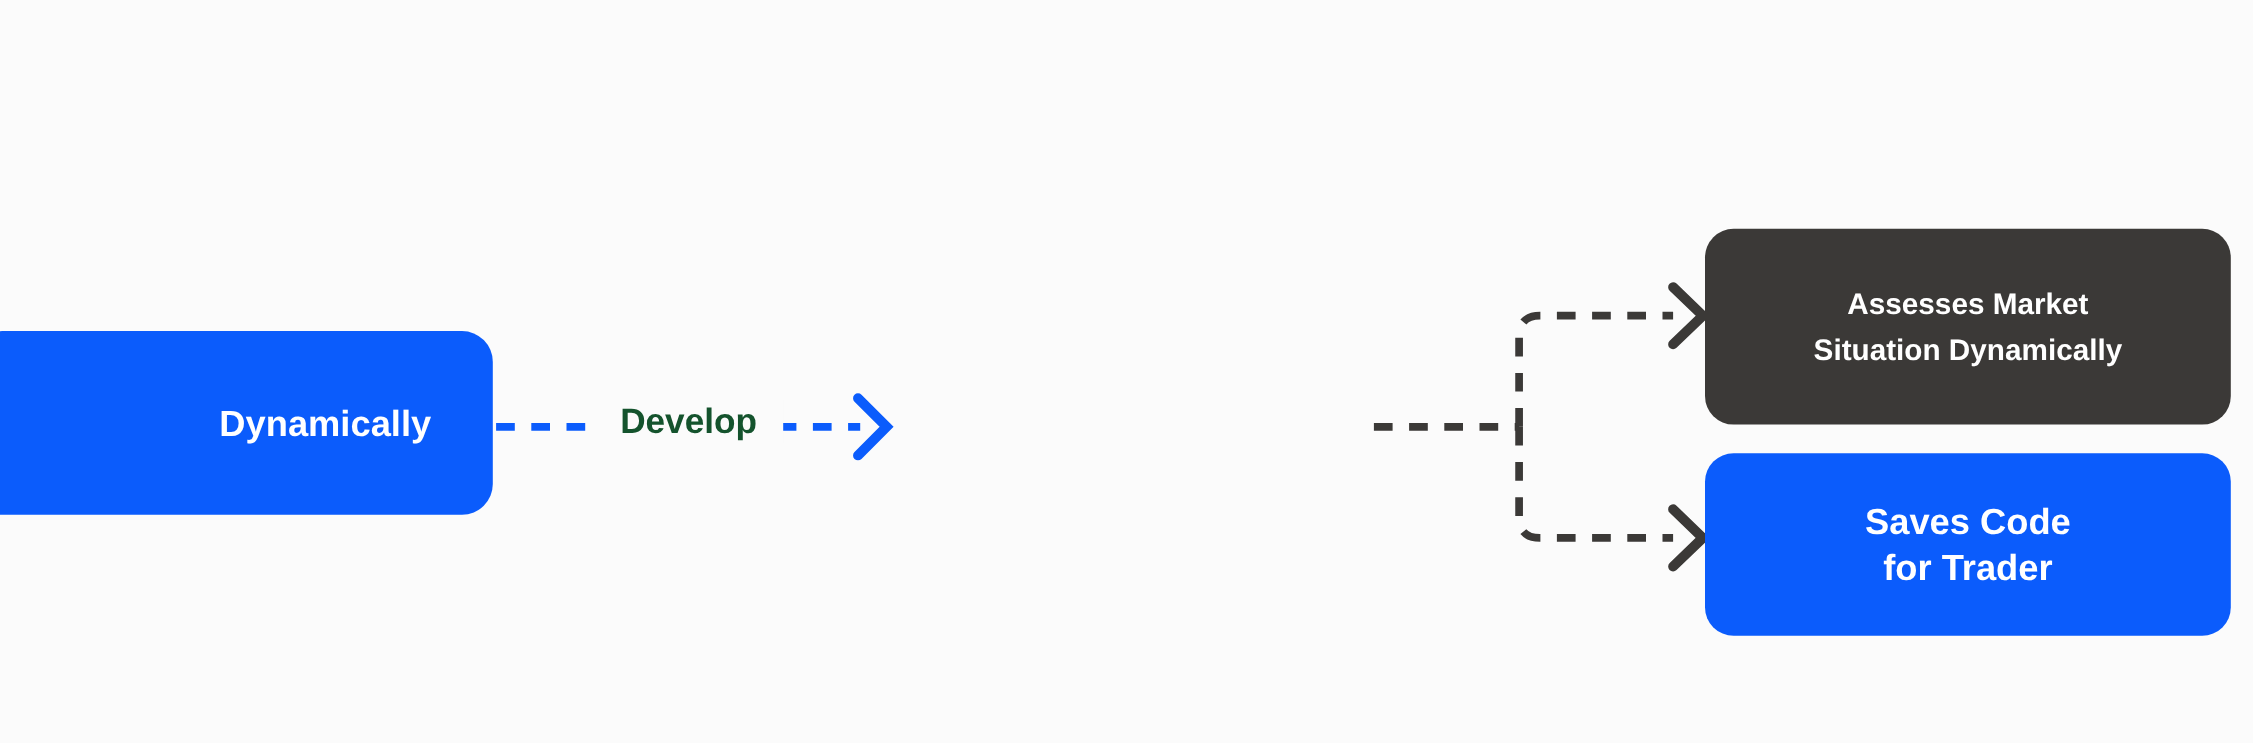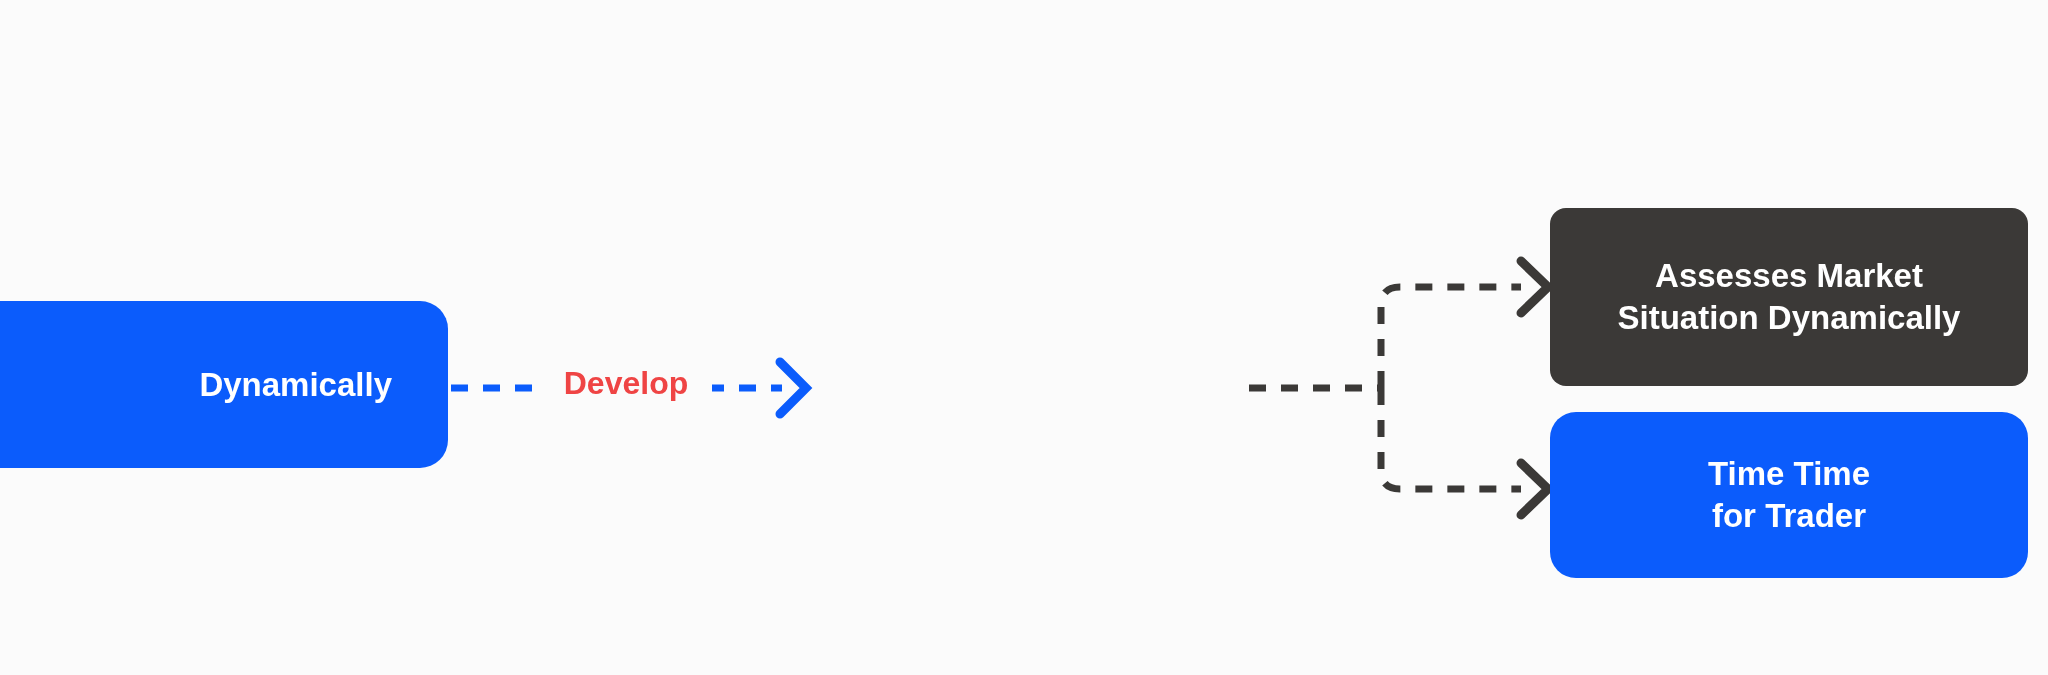--- a/index.html
+++ b/index.html
@@ -72,23 +72,23 @@
     height: 175px;
     font-size: 33px;
     line-height: 40px;
     border-radius: 30px;
   }
   #node-assesses {
     left: 1550px;
     top: 208px;
     width: 478px;
     height: 178px;
-    font-size: 33px;
+    font-size: 27px;
     line-height: 42px;
-    border-radius: 16px;
+    border-radius: 26px;
   }
   #node-saves {
     left: 1550px;
     top: 412px;
     width: 478px;
     height: 166px;
     font-size: 33px;
     line-height: 42px;
     border-radius: 26px;
   }
@@ -106,21 +106,21 @@
   
   #edge-label-develop {
     position: absolute;
     left: 540px;
     top: 363px;
     width: 160px;
     text-align: center;
     font-size: 32px;
     line-height: 40px;
     font-weight: bold;
-    color: #ef4444;
+    color: #14532d;
     background: #fbfbfb;
     padding: 0 6px;
     white-space: nowrap;
   }
 </style>
 </head>
 <body>
 
 <div id="stage">
 
@@ -151,19 +151,19 @@
     <span class="node-label">Dynamically</span>
   </div>
 
 
   <div class="node node-dark" id="node-assesses">
     <span class="node-label">Assesses Market
 Situation Dynamically</span>
   </div>
 
   <div class="node node-blue" id="node-saves">
-    <span class="node-label">Time Time
+    <span class="node-label">Saves Code
 for Trader</span>
   </div>
 
   <div id="edge-label-develop">Develop</div>
 
 </div>
 
 </body></html>

